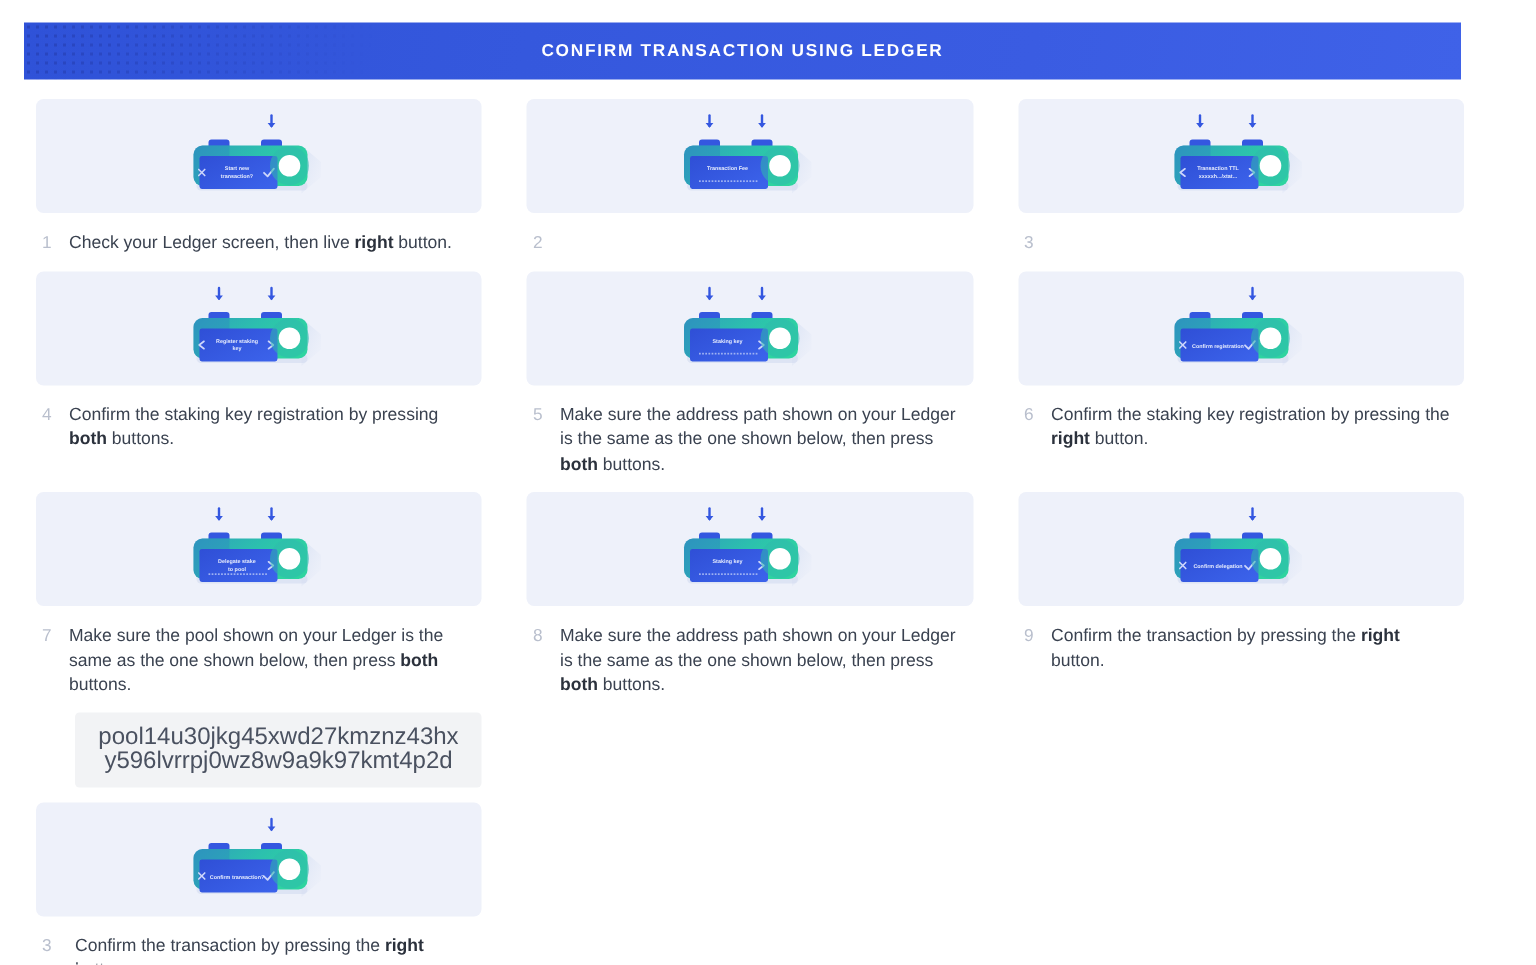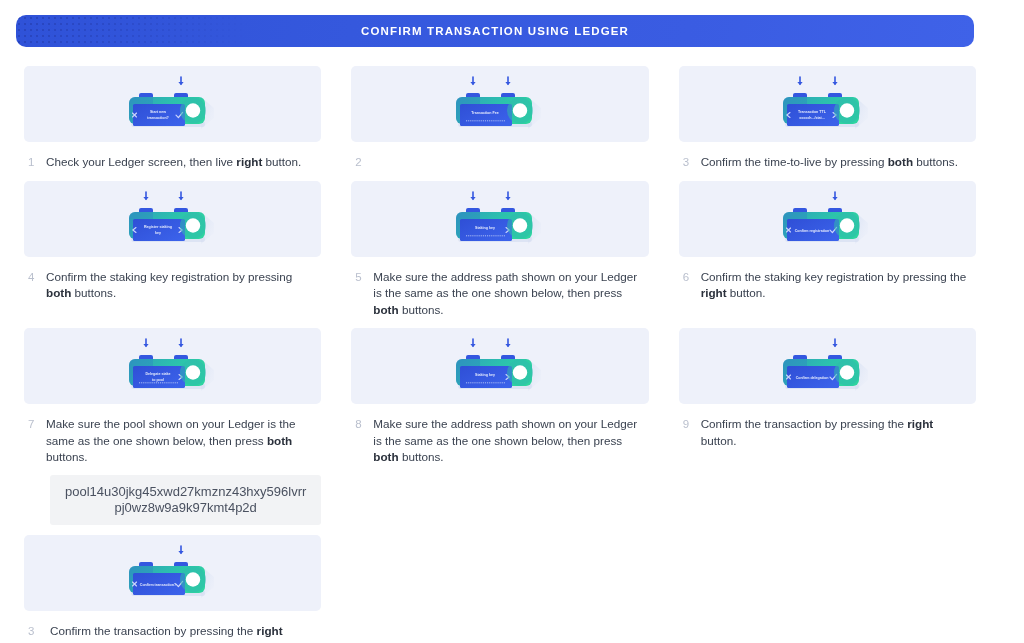--- a/index.html
+++ b/index.html
@@ -9,25 +9,24 @@
     font-family: "Liberation Sans", sans-serif;
     overflow: hidden;
   }
 
   .page { position: relative; width: 1024px; height: 643px; background:#fff; }
 
   
   .banner {
     position: absolute;
     left: 16px; top: 15px;
-    width: 958px; height: 32px;
+    width: 958px; height: 38px;
     background: linear-gradient(100deg, #2f52d8 0%, #3558dd 35%, #3a5ce2 70%, #3f62e8 100%);
     display: flex; align-items: center; justify-content: center;
     overflow: hidden;
-    border-radius: 10px;
   }
   .banner-dots {
     position: absolute; left:0; top:0; width: 240px; height: 100%;
     background-image: radial-gradient(#2742b8 1px, transparent 1px);
     background-size: 6px 6px;
     -webkit-mask-image: linear-gradient(100deg, rgba(0,0,0,.85) 0%, rgba(0,0,0,.55) 35%, rgba(0,0,0,0) 95%);
     mask-image: linear-gradient(100deg, rgba(0,0,0,.85) 0%, rgba(0,0,0,.55) 35%, rgba(0,0,0,0) 95%);
     pointer-events:none;
   }
   .banner-title {
@@ -90,21 +89,21 @@
   .caption-text b { font-weight: 700; color:#2b313c;margin-top:38px; }
 
   
   .value-chip {
     margin-top: 9px;
     margin-left: 26px;
     background: #f2f3f5;
     border-radius: 3px;
     padding: 9px 12px;
     color: #4a5160;
-    font-size: 13px;
+    font-size: 16px;
     line-height: 16px;
     text-align: center;
     word-break: break-all;
   }
 </style>
 </head>
 <body>
 
 <div class="page">
 
@@ -258,21 +257,20 @@
             <path d="M 23 37.5 L 19.8 40 L 23 42.5" fill="none" stroke="#cdd6fb" stroke-width="1.1" stroke-linecap="round" stroke-linejoin="round"></path>
             <path d="M 66 37.5 L 69.2 40 L 66 42.5" fill="none" stroke="#cdd6fb" stroke-width="1.1" stroke-linecap="round" stroke-linejoin="round"></path>
             <text x="45" y="38.4" text-anchor="middle" font-family="Liberation Sans, sans-serif" font-size="3.6" fill="#e4eafd" font-weight="700">Transaction TTL</text>
             <text x="45" y="43.6" text-anchor="middle" font-family="Liberation Sans, sans-serif" font-size="3.6" fill="#e4eafd" font-weight="700">xxxxxh.../xtat...</text>
             <circle cx="80" cy="35.5" r="13" fill="#2fb9ad" opacity="0.55"></circle>
             <circle cx="80" cy="35.5" r="7.2" fill="#ffffff"></circle>
           </svg>
         </div>
         <div class="caption">
           <div class="step-num">3</div>
-          <div class="caption-text"><span>Confirm the time-to-live by pressing </span><b>both</b><span> buttons.</span></div>
         </div>
       </div>
       <div class="step">
         <div class="illo-card">
           <svg class="device" width="120" height="58" viewBox="0 0 120 58">
             <defs>
               <linearGradient id="bodyg3" x1="0" y1="0" x2="1" y2="0.4">
                 <stop offset="0%" stop-color="#2f9fbb"></stop>
                 <stop offset="55%" stop-color="#2cc0ae"></stop>
                 <stop offset="100%" stop-color="#2ed4a0"></stop>

